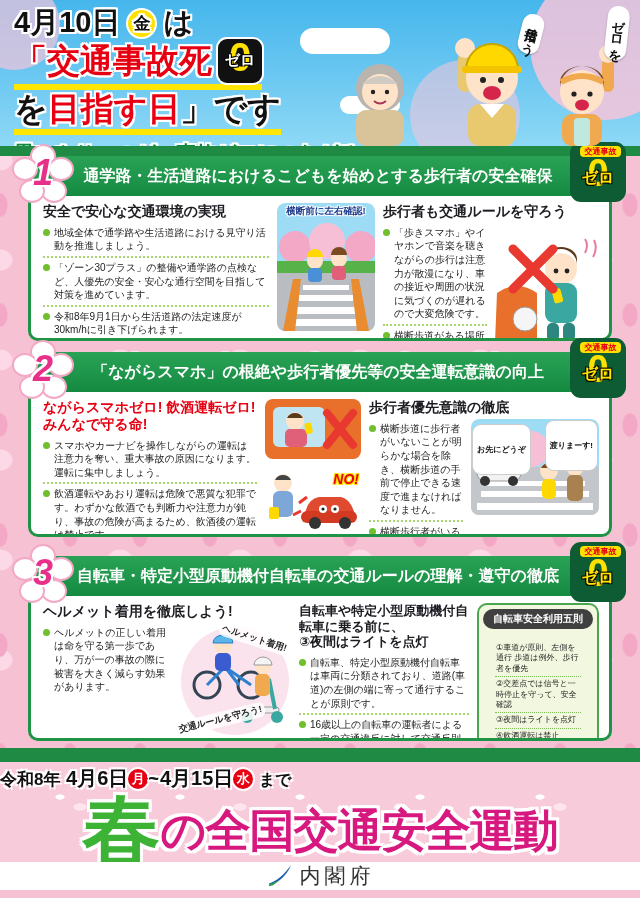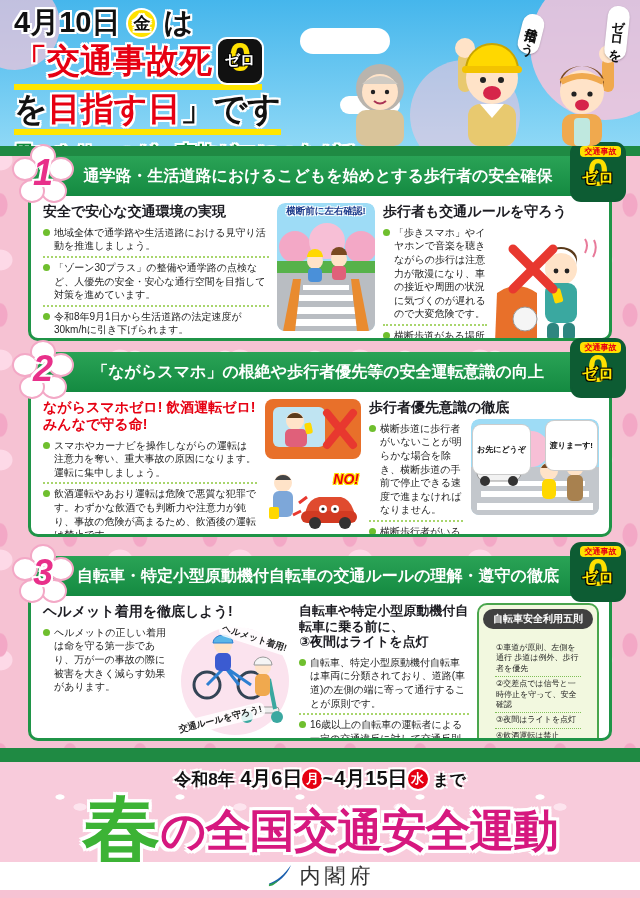--- a/index.html
+++ b/index.html
@@ -81,21 +81,21 @@
   .rules{flex:0 0 122px;background:#f2f8df;border:2px solid #4aa64d;border-radius:10px;padding:4px;box-sizing:border-box;align-self:flex-start}
   .rules-title{background:#404040;color:#fff;font-size:10px;font-weight:bold;text-align:center;border-radius:10px;padding:3px 0;margin-bottom:3px}
   ul.rlist{list-style:none;margin:12px;padding:0;font-size:8px;line-height:1.3;color:#222}
   ul.rlist li{padding:2px 1px;border-bottom:1px dotted #7fbf57}
   ul.rlist li:last-child{border-bottom:none}
   
   .green-strip{position:absolute;top:748px;left:0;width:640px;height:14px;background:#1f8a43;z-index:2}
   .banner{position:absolute;top:762px;left:0;width:640px;height:100px;background:#f8cbdb;z-index:2;
     background-image:radial-gradient(#ffffff 4px,transparent 5px),radial-gradient(#fde4ee 6px,transparent 7px);
     background-size:120px 70px,160px 90px}
-  .date-line{position:absolute;top:3px;left:0;width:640px;text-align:center;font-size:20px;font-weight:bold;color:#111;
+  .date-line{position:absolute;top:3px;left:0;width:640px;text-align:left;font-size:20px;font-weight:bold;color:#111;
     text-shadow:-2px -2px 0 #fff,2px -2px 0 #fff,-2px 2px 0 #fff,2px 2px 0 #fff}
   .date-line .era{font-size:17px}
   .dc{display:inline-flex;width:20px;height:20px;border-radius:50%;background:#e60012;color:#fff;font-size:13px;
     align-items:center;justify-content:center;font-weight:bold;vertical-align:2px;text-shadow:none;box-shadow:0 0 0 2px #fff}
   .made{font-size:16px}
   .campaign{position:absolute;top:18px;left:0;width:640px;text-align:center;white-space:nowrap}
   .camp-first{font-size:78px;font-weight:bold;color:#3cb335;vertical-align:-12px;
     text-shadow:-3px -3px 0 #fff,3px -3px 0 #fff,-3px 3px 0 #fff,3px 3px 0 #fff,0 3px 0 #fff,0 -3px 0 #fff,3px 0 0 #fff,-3px 0 0 #fff}
   .camp-rest{font-size:45px;font-weight:bold;color:#d6187f;letter-spacing:-1px;
     text-shadow:-3px -3px 0 #fff,3px -3px 0 #fff,-3px 3px 0 #fff,3px 3px 0 #fff,0 3px 0 #fff,0 -3px 0 #fff,3px 0 0 #fff,-3px 0 0 #fff}

